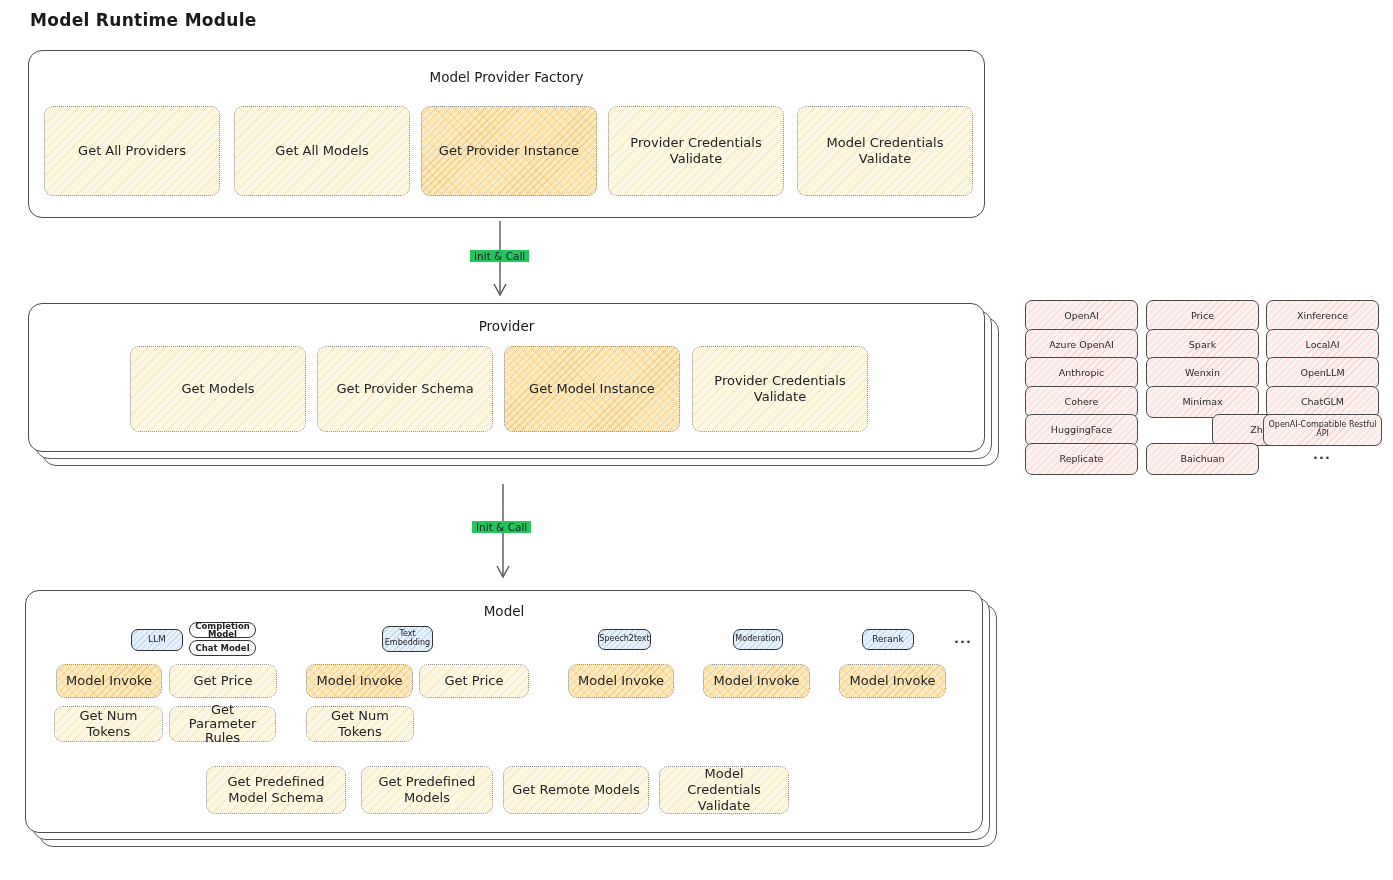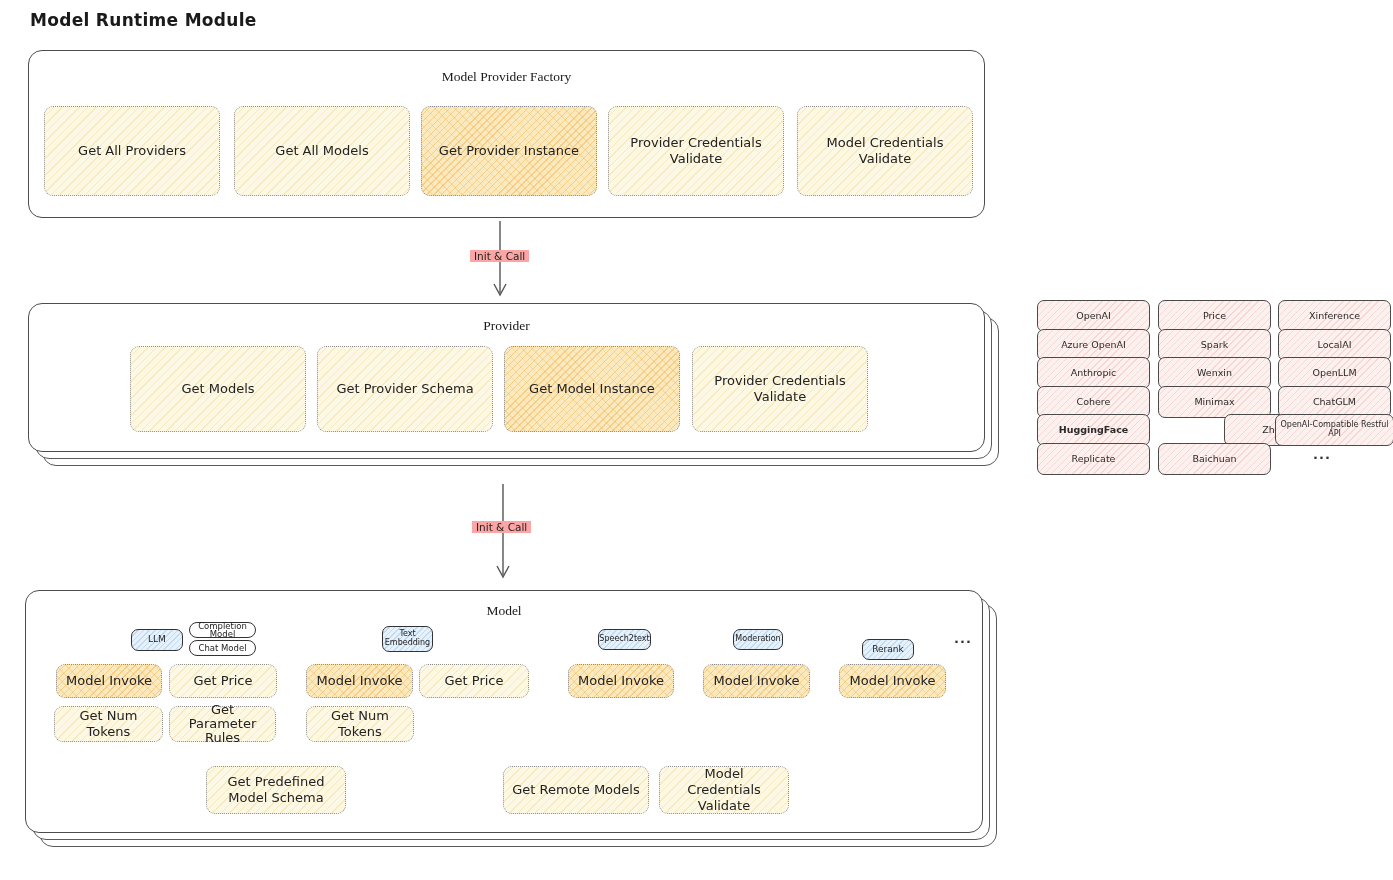--- a/index.html
+++ b/index.html
@@ -32,21 +32,20 @@
     border: 1.2px solid #5a5a5a;
     border-radius: 14px;
     background: #ffffff;
   }
   .frame-title {
     position: absolute;
     left: 0; width: 100%;
     text-align: center;
     font-size: 13.5px;
     color: #1a1a1a;
-    font-family: Liberation Serif, serif;
   }
   .op {
     position: absolute;
     border: 1.5px dotted #8f8f8f;
     border-radius: 9px;
     display: flex;
     align-items: center;
     justify-content: center;
     text-align: center;
     font-size: 13px;
@@ -71,21 +70,20 @@
     display: flex;
     align-items: center;
     justify-content: center;
     text-align: center;
     font-size: 9.5px;
     line-height: 1.1;
     color: #2a2a2a;
     background-color: #fdf1ef;
     background-image: repeating-linear-gradient(135deg, rgba(232,148,140,0.28) 0px, rgba(232,148,140,0.28) 1px, transparent 1px, transparent 5px);
     padding: 15px 3px;
-    margin-left: 12px;
   }
   .chip-blue {
     position: absolute;
     border: 1.3px solid #333;
     border-radius: 7px;
     display: flex;
     align-items: center;
     justify-content: center;
     text-align: center;
     font-size: 9px;
@@ -101,24 +99,25 @@
     border-radius: 8px;
     display: flex;
     align-items: center;
     justify-content: center;
     text-align: center;
     font-size: 8.5px;
     line-height: 1;
     color: #222;
     background: #ffffff;
     padding: 7px 4px;
+    font-weight: bold;
   }
   .arrow-label {
     position: absolute;
-    background: #fca5a5;
+    background: #22c55e;
     font-size: 10.5px;
     color: #222;
     padding: 0 4px;
     z-index: 3;
   }
   .arrow-svg { position: absolute; z-index: 2; }
   .dots { position: absolute; font-size: 13px; font-weight: 600; color: #333; letter-spacing: 1px; }
 </style>
 </head>
 <body>
@@ -149,21 +148,21 @@
     <div class="op yellow" style="left:101px; top:42px; width:176px; height:86px;">Get Models</div>
     <div class="op yellow" style="left:288px; top:42px; width:176px; height:86px;">Get Provider Schema</div>
     <div class="op orange" style="left:475px; top:42px; width:176px; height:86px;">Get Model Instance</div>
     <div class="op yellow" style="left:663px; top:42px; width:176px; height:86px;">Provider Credentials Validate</div>
   </div>
 
   <div class="pill" style="left:1025px; top:300px; width:113px; height:25px;">OpenAI</div>
   <div class="pill" style="left:1025px; top:329px; width:113px; height:25px;">Azure OpenAI</div>
   <div class="pill" style="left:1025px; top:357px; width:113px; height:25px;">Anthropic</div>
   <div class="pill" style="left:1025px; top:386px; width:113px; height:25px;">Cohere</div>
-  <div class="pill" style="left:1025px; top:414px; width:113px; height:16px;font-weight:bold;">HuggingFace</div>
+  <div class="pill" style="left:1025px; top:414px; width:113px; height:16px;">HuggingFace</div>
   <div class="pill" style="left:1025px; top:443px; width:113px; height:25px;">Replicate</div>
 
   <div class="pill" style="left:1146px; top:300px; width:113px; height:25px;">Price</div>
   <div class="pill" style="left:1146px; top:329px; width:113px; height:25px;">Spark</div>
   <div class="pill" style="left:1146px; top:357px; width:113px; height:25px;">Wenxin</div>
   <div class="pill" style="left:1146px; top:386px; width:113px; height:25px;">Minimax</div>
   <div class="pill" style="left:1212px; top:414px; width:113px; height:25px;">ZhipuAI</div>
   <div class="pill" style="left:1146px; top:443px; width:113px; height:25px;">Baichuan</div>
 
   <div class="pill" style="left:1266px; top:300px; width:113px; height:25px;">Xinference</div>
@@ -183,33 +182,34 @@
   <div class="stack-layer" style="left:32px; top:597px; width:958px; height:243px;"></div>
   <div class="frame" style="left:25px; top:590px; width:958px; height:243px;">
     <div class="frame-title" style="top:12px;">Model</div>
 
     <div class="chip-blue" style="left:105px; top:38px; width:52px; height:22px;">LLM</div>
     <div class="chip-white" style="left:163px; top:31px; width:67px; height:15px;">Completion Model</div>
     <div class="chip-white" style="left:163px; top:49px; width:67px; height:15px;">Chat Model</div>
     <div class="chip-blue" style="left:356px; top:35px; width:51px; height:26px; font-size:8px;">Text Embedding</div>
     <div class="chip-blue" style="left:572px; top:38px; width:53px; height:21px; font-size:8px;">Speech2text</div>
     <div class="chip-blue" style="left:707px; top:38px; width:50px; height:21px; font-size:8px;">Moderation</div>
-    <div class="chip-blue" style="left:836px; top:38px; width:52px; height:21px;margin-top:10px;">Rerank</div>
+    <div class="chip-blue" style="left:836px; top:38px; width:52px; height:21px;">Rerank</div>
     <div class="dots" style="left:928px; top:40px;">...</div>
 
     <div class="op orange" style="left:30px;  top:73px; width:106px; height:34px;">Model Invoke</div>
     <div class="op yellow" style="left:143px; top:73px; width:108px; height:34px;">Get Price</div>
     <div class="op orange" style="left:280px; top:73px; width:107px; height:34px;">Model Invoke</div>
     <div class="op yellow" style="left:393px; top:73px; width:110px; height:34px;">Get Price</div>
     <div class="op orange" style="left:542px; top:73px; width:106px; height:34px;">Model Invoke</div>
     <div class="op orange" style="left:677px; top:73px; width:107px; height:34px;">Model Invoke</div>
     <div class="op orange" style="left:813px; top:73px; width:107px; height:34px;">Model Invoke</div>
 
     <div class="op yellow" style="left:28px;  top:115px; width:109px; height:36px;">Get Num Tokens</div>
     <div class="op yellow" style="left:143px; top:115px; width:107px; height:36px; line-height:1.1;">Get Parameter Rules</div>
     <div class="op yellow" style="left:280px; top:115px; width:108px; height:36px;">Get Num Tokens</div>
 
     <div class="op yellow" style="left:180px; top:175px; width:140px; height:48px;">Get Predefined Model Schema</div>
+    <div class="op yellow" style="left:335px; top:175px; width:132px; height:48px;">Get Predefined Models</div>
     <div class="op yellow" style="left:477px; top:175px; width:146px; height:48px;">Get Remote Models</div>
     <div class="op yellow" style="left:633px; top:175px; width:130px; height:48px;">Model Credentials Validate</div>
   </div>
 
 </div>
 
 </body></html>

